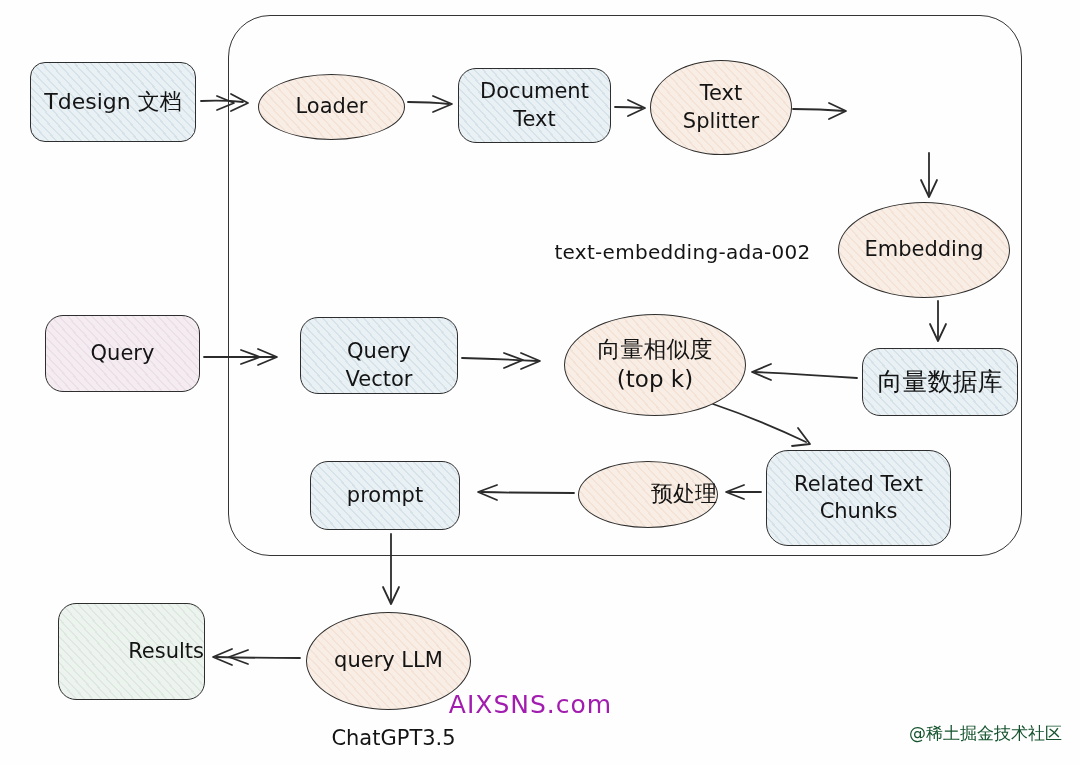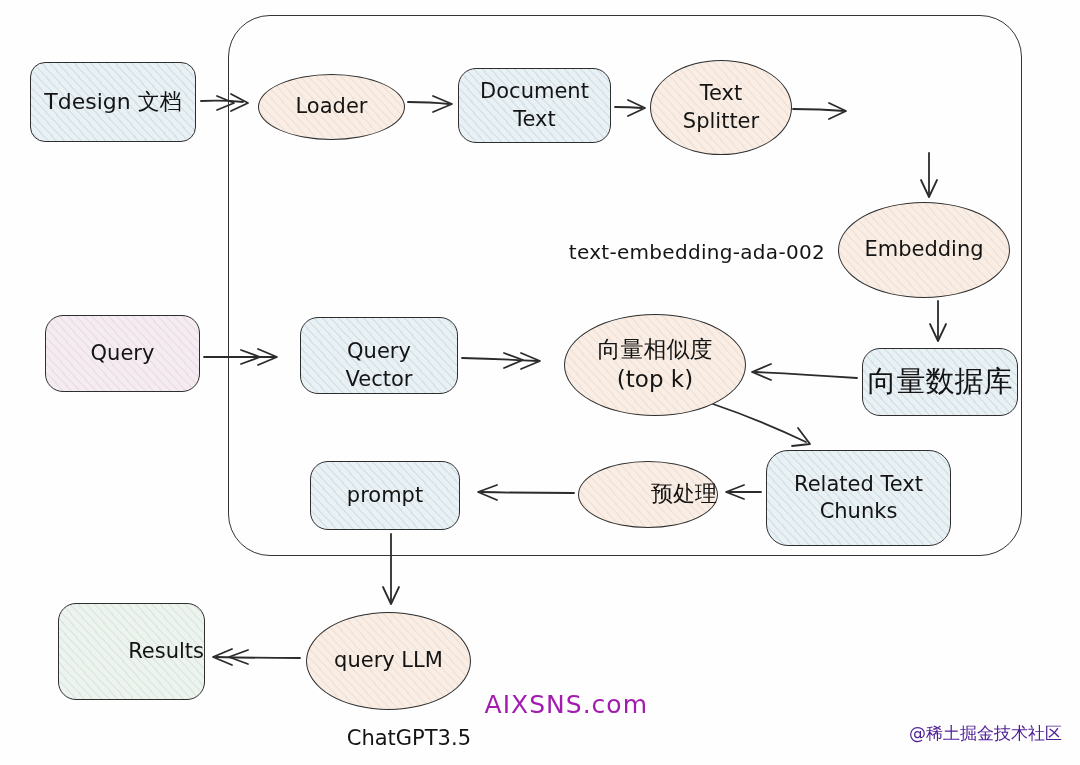--- a/index.html
+++ b/index.html
@@ -18,25 +18,25 @@
     display:flex;align-items:center;justify-content:center;text-align:center;
     border:1.7px solid #2e2e2e;font-size:21px;line-height:1.3;
   }
   .rect{border-radius:18px;}
   .ellipse{border-radius:50%;}
   .blue{background:repeating-linear-gradient(47deg,rgba(122,160,184,0.18) 0 1.5px,transparent 1.5px 6px),#eaf1f5;}
   .peach{background:repeating-linear-gradient(47deg,rgba(216,166,130,0.16) 0 1.5px,transparent 1.5px 6px),#f9eee5;}
   .pink{background:repeating-linear-gradient(47deg,rgba(190,150,180,0.15) 0 1.5px,transparent 1.5px 6px),#f4ecf1;}
   .green{background:repeating-linear-gradient(47deg,rgba(140,180,150,0.16) 0 1.5px,transparent 1.5px 6px),#edf3ee;justify-content:flex-end;}
   .lbl{display:inline-block;}
-  .annotation{position:absolute;z-index:3;text-align:right;}
+  .annotation{position:absolute;z-index:3;text-align:center;}
   #ada-label{left:540px;top:240px;width:285px;font-size:20px;letter-spacing:0.3px;}
   #chatgpt-label{left:316px;top:726px;width:155px;font-size:21px;}
   #watermark{left:413px;top:690px;width:235px;font-size:25px;color:#a21caf;letter-spacing:1px;}
-  #credit{left:855px;top:722px;width:207px;font-size:17px;color:#4c1d95;text-align:right;}
+  #credit{left:855px;top:722px;width:207px;font-size:17px;color:#14532d;text-align:right;}
 </style>
 </head>
 <body>
 
 <div id="stage">
 
   <div id="container-box"></div>
 
   <svg class="arrows" width="1080" height="765" viewBox="0 0 1080 765">
     <g>
@@ -115,21 +115,21 @@
 
   <div class="node ellipse peach" style="left:650px;top:60px;width:142px;height:95px;">
     <span class="lbl" style="max-width:90px;">Text Splitter</span>
   </div>
 
 
   <div class="node ellipse peach" style="left:838px;top:202px;width:172px;height:96px;">
     <span class="lbl">Embedding</span>
   </div>
 
-  <div class="node rect blue" style="left:862px;top:348px;width:156px;height:68px;font-size:29px;">
+  <div class="node rect blue" style="left:862px;top:348px;width:156px;height:68px;font-size:25px;">
     <span class="lbl">向量数据库</span>
   </div>
 
   <div class="node ellipse peach" style="left:564px;top:314px;width:182px;height:102px;font-size:23px;">
     <span class="lbl" style="max-width:158px;">向量相似度(top k)</span>
   </div>
 
   <div class="node rect pink" style="left:45px;top:315px;width:155px;height:77px;">
     <span class="lbl">Query</span>
   </div>

